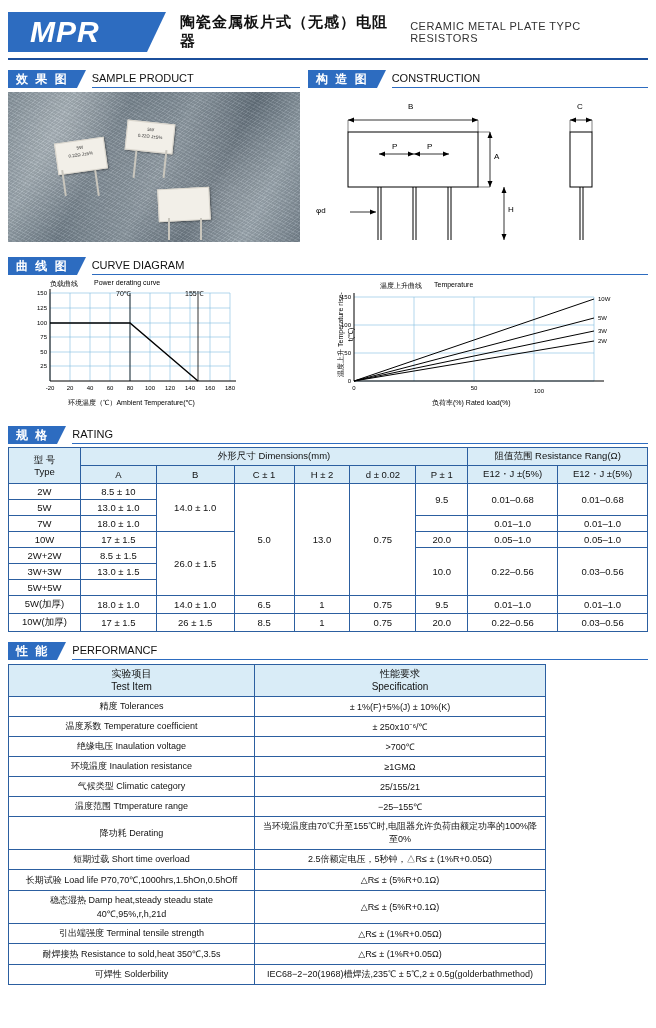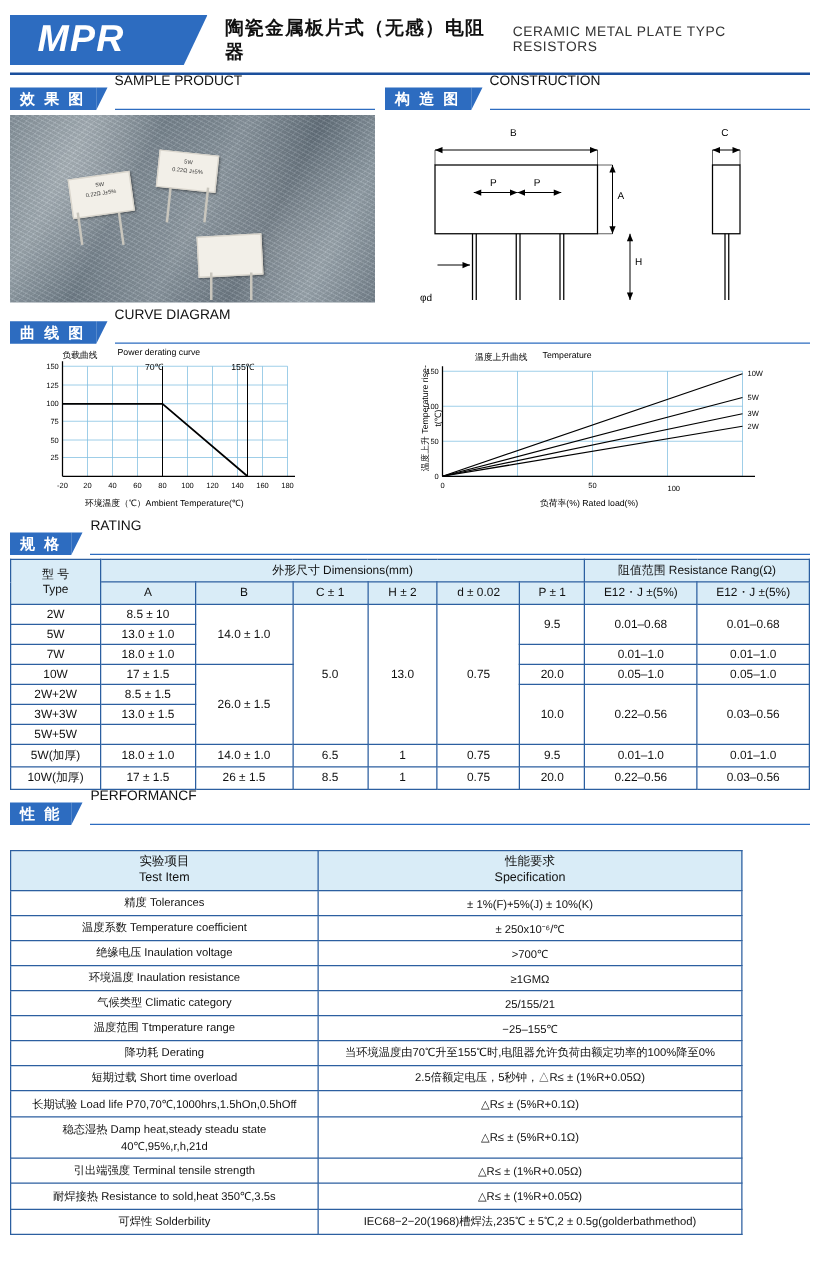--- a/index.html
+++ b/index.html
@@ -73,21 +73,21 @@
     border-left: 9px solid #2d6cc0;
     border-bottom: 18px solid transparent;
   }
   .sect-en {
     font-size: 11px;
     color: #111;
     margin-left: 6px;
     border-bottom: 1px solid #2d6cc0;
     flex: 1;
     line-height: 16px;
-    padding-bottom: 14px;
+    padding-bottom: 1px;
     margin-top: 44px;
   }
 
   
   .row-top { display: flex; margin: 10px 8px 0 8px; }
   .col-sample { width: 292px; }
   .col-constr { width: 340px; margin-left: 8px; }
 
   .sample-photo {
     width: 292px; height: 150px;
@@ -126,21 +126,21 @@
   .rating-tbl td, .rating-tbl th {
     border: 1px solid #2c5fa0;
     text-align: center;
     font-size: 9.5px;
     padding: 2px 1px;
     color: #111;
   }
   .rating-tbl thead th { background: #d9ecf7; font-weight: normal; }
   .rating-tbl .hdr2 { background: #d9ecf7; }
 
-  .perf-tbl { margin: 20px 8px 0 8px; width: 586px; padding-left: 36px; }
+  .perf-tbl { margin: 4px 8px 0 8px; width: 538px; padding-left: 36px; }
   .perf-tbl td, .perf-tbl th {
     border: 1px solid #2c5fa0;
     font-size: 9px;
     padding: 3px 5px;
     color: #111;
   }
   .perf-tbl thead th { background: #d9ecf7; text-align: center; font-weight: normal; font-size: 10px; }
   .perf-tbl td.item { width: 246px; text-align: center; }
   .perf-tbl td.spec { text-align: center; }
   .two-line { line-height: 1.25; }
@@ -238,21 +238,21 @@
           <polygon points="284,28 278,25.5 278,30.5" fill="#000"></polygon>
           <line x1="262" y1="28" x2="262" y2="40" stroke="#000" stroke-width="0.5"></line>
           <line x1="284" y1="28" x2="284" y2="40" stroke="#000" stroke-width="0.5"></line>
         </svg>
         <div class="ctext" style="left:100px; top:10px;">B</div>
         <div class="ctext" style="left:186px; top:60px;">A</div>
         <div class="ctext" style="left:269px; top:10px;">C</div>
         <div class="ctext" style="left:84px; top:50px;">P</div>
         <div class="ctext" style="left:119px; top:50px;">P</div>
         <div class="ctext" style="left:200px; top:113px;">H</div>
-        <div class="ctext" style="left:28px; top:114px;margin-top:28px;">φd</div>
+        <div class="ctext" style="left:8px; top:114px;">φd</div>
       </div>
     </div>
   </div>
 
   <div class="sect-wrap">
     <div class="sect-title">
       <div class="sect-cn">曲 线 图</div>
       <div class="sect-slash"></div>
       <div class="sect-en">CURVE DIAGRAM</div>
     </div>

